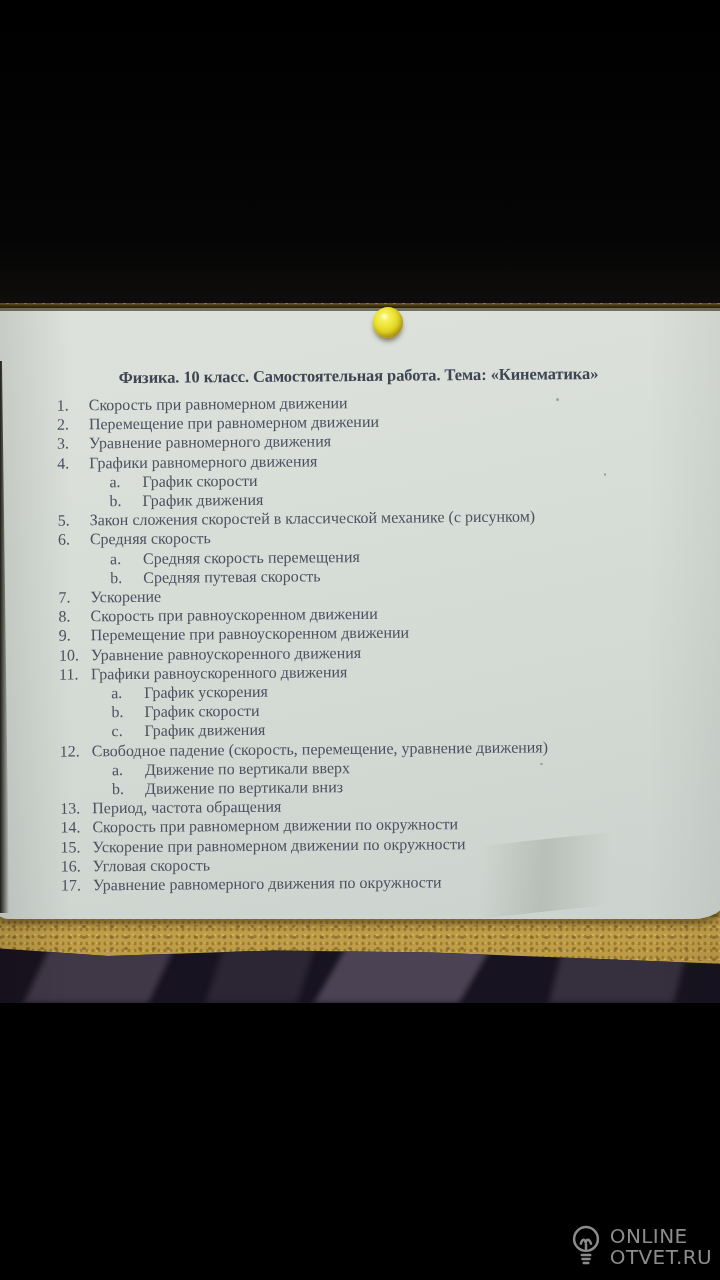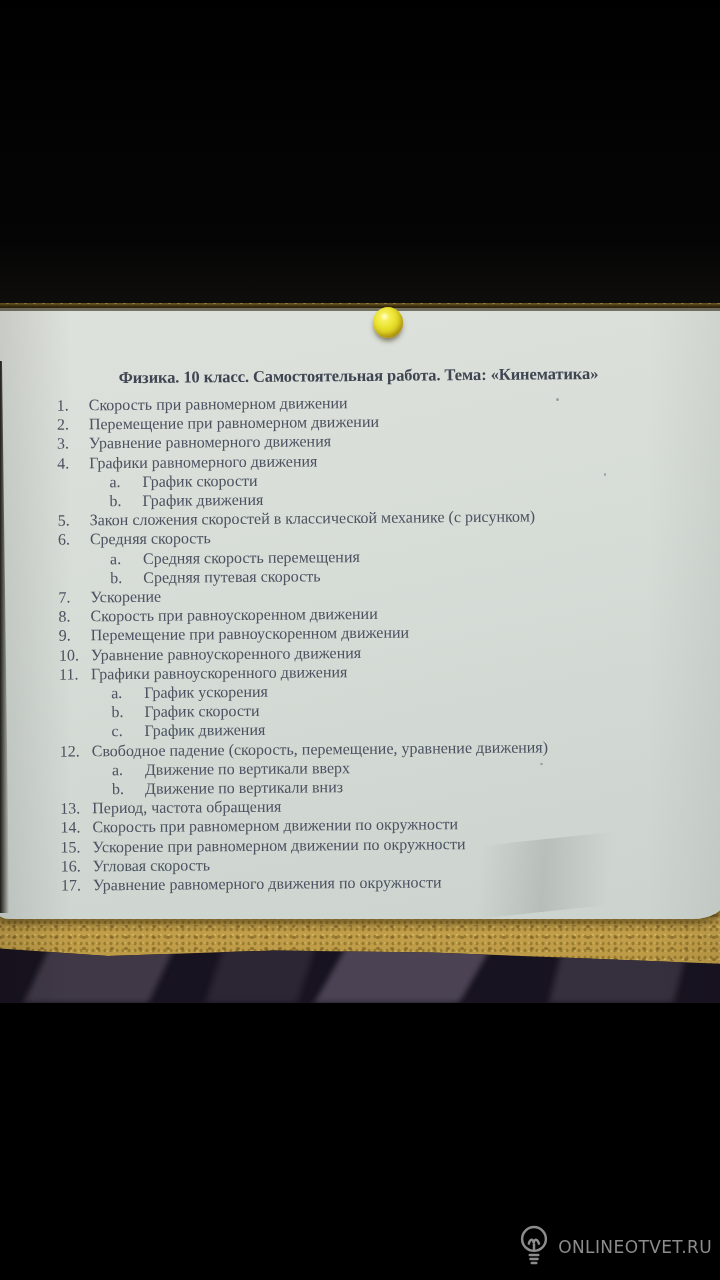--- a/index.html
+++ b/index.html
@@ -91,21 +91,21 @@
       linear-gradient(to right,rgba(0,0,0,.10),transparent 10%,transparent 90%,rgba(0,0,0,.05)),
       radial-gradient(145% 120% at 55% 35%, transparent 62%, rgba(10,8,2,.17) 100%);
   }
   
   .watermark{
     position:absolute;right:8px;top:1221px;height:52px;
     display:flex;align-items:center;gap:7px;
     color:var(--c-watermark,#8c8c8c);
     font-family:"DejaVu Sans","Liberation Sans",sans-serif;
   }
-  .wm-text{display:flex;flex-direction:row;font-size:17px;line-height:21px;letter-spacing:.4px;}
+  .wm-text{display:flex;flex-direction:column;font-size:20px;line-height:21px;letter-spacing:.4px;}
   .wm-icon svg{display:block;}
 </style>
 </head>
 <body>
 
 <div class="bar bar-top"></div>
 
 <div class="photo">
   <div class="dark-band">
     <div class="band-fill"></div>

